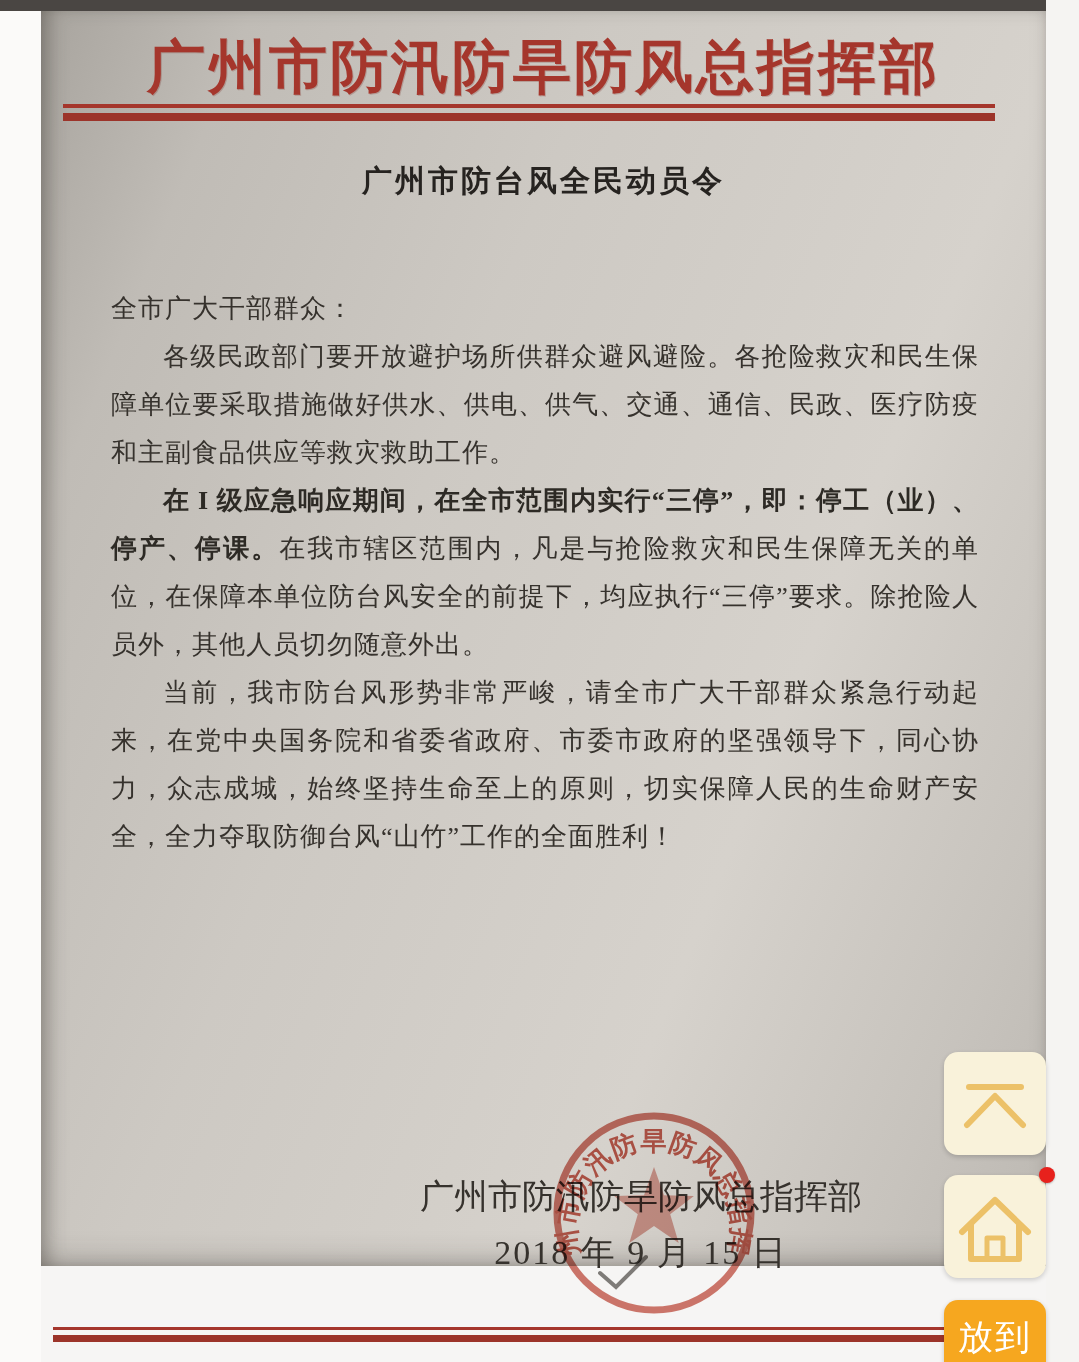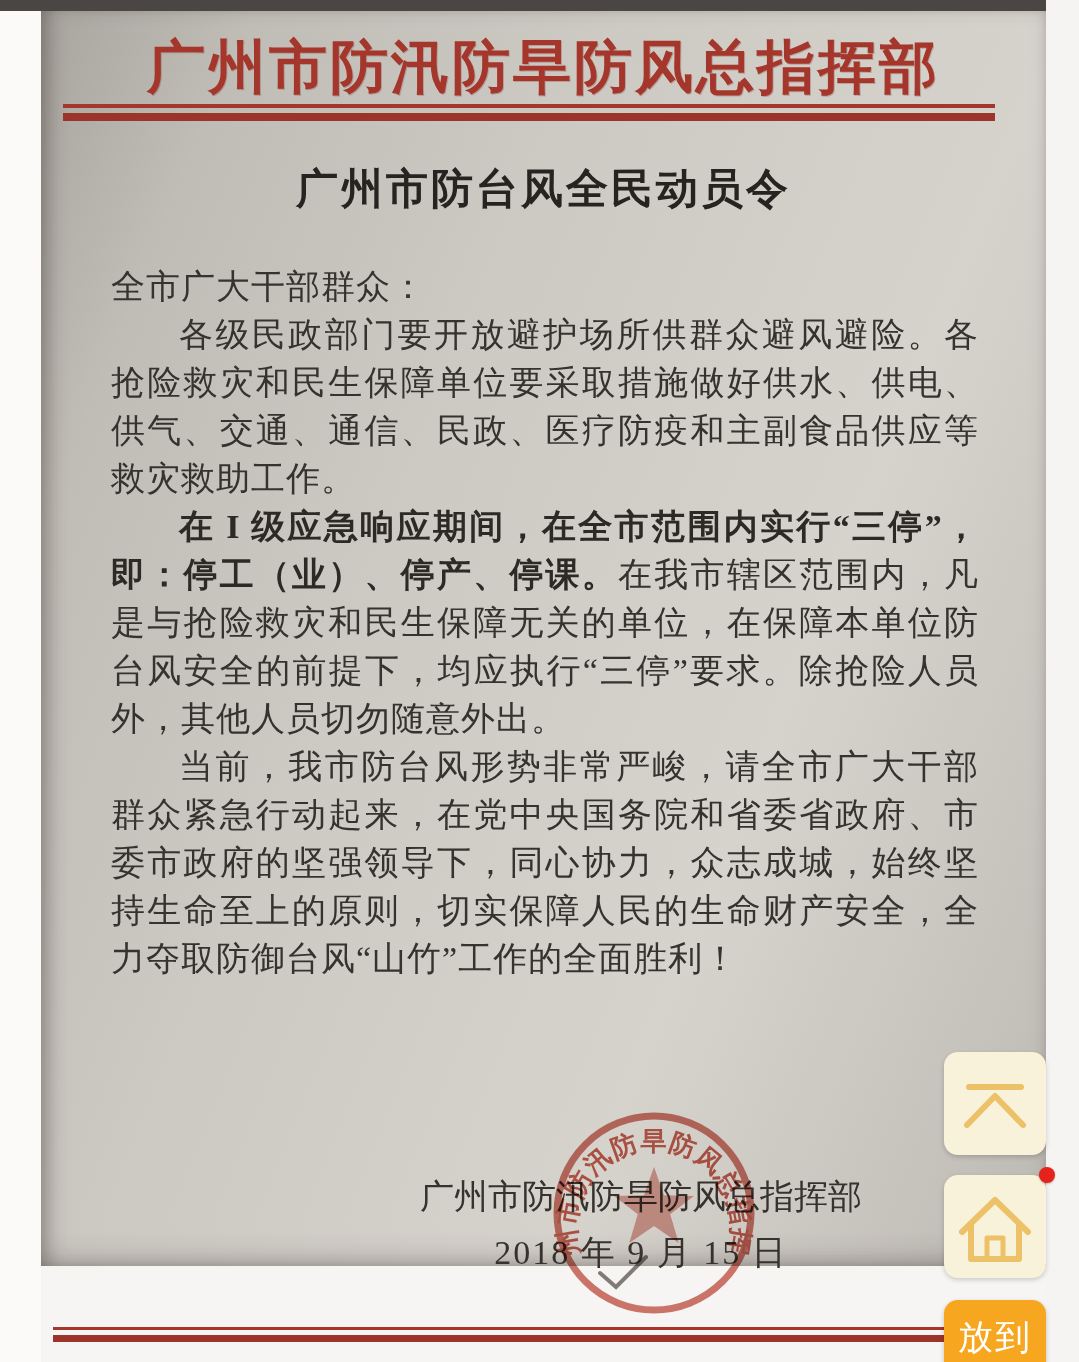--- a/index.html
+++ b/index.html
@@ -23,25 +23,25 @@
     font-size:58px;font-weight:bold;color:#a5362c;letter-spacing:3px;white-space:nowrap;
     text-shadow:1px 1px 0 rgba(120,40,30,.25);
   }
   .rule{position:absolute;left:22px;width:932px;background:#a5362c;}
   .rule.thin-top{top:93px;height:4px;}
   .rule.thick-top{top:102px;height:8px;background:#9c342a;}
   .rule.thin-bottom{top:1316px;height:3px;width:992px;left:12px;}
   .rule.thick-bottom{top:1324px;height:7px;width:992px;left:12px;background:#9c342a;}
   .doc-title{
     position:absolute;left:0;top:150px;width:100%;text-align:center;
-    font-size:42px;font-weight:bold;color:#262320;letter-spacing:3px;white-space:nowrap;
+    font-size:30px;font-weight:bold;color:#262320;letter-spacing:3px;white-space:nowrap;
   }
   .doc-body{
-    position:absolute;left:70px;top:252px;width:868px;
-    font-size:34px;line-height:48px;color:#36322d;text-align:justify;letter-spacing:1px;
+    position:absolute;left:70px;top:274px;width:868px;
+    font-size:26px;line-height:48px;color:#36322d;text-align:justify;letter-spacing:1px;
   }
   .doc-body p{margin:0;}
   .doc-body p.indent{text-indent:2em;}
   .doc-body span.bold{font-weight:bold;color:#2d2a25;}
   .signature-block{
     position:absolute;left:350px;top:1162px;width:500px;text-align:center;
     font-size:34px;line-height:48px;color:#36322d;
   }
   .signature-block .date-line{margin-top:8px;letter-spacing:2px;font-family:Liberation Serif, serif;}
   .seal{position:absolute;left:507px;top:1096px;width:212px;height:212px;mix-blend-mode:multiply;opacity:.88;}

